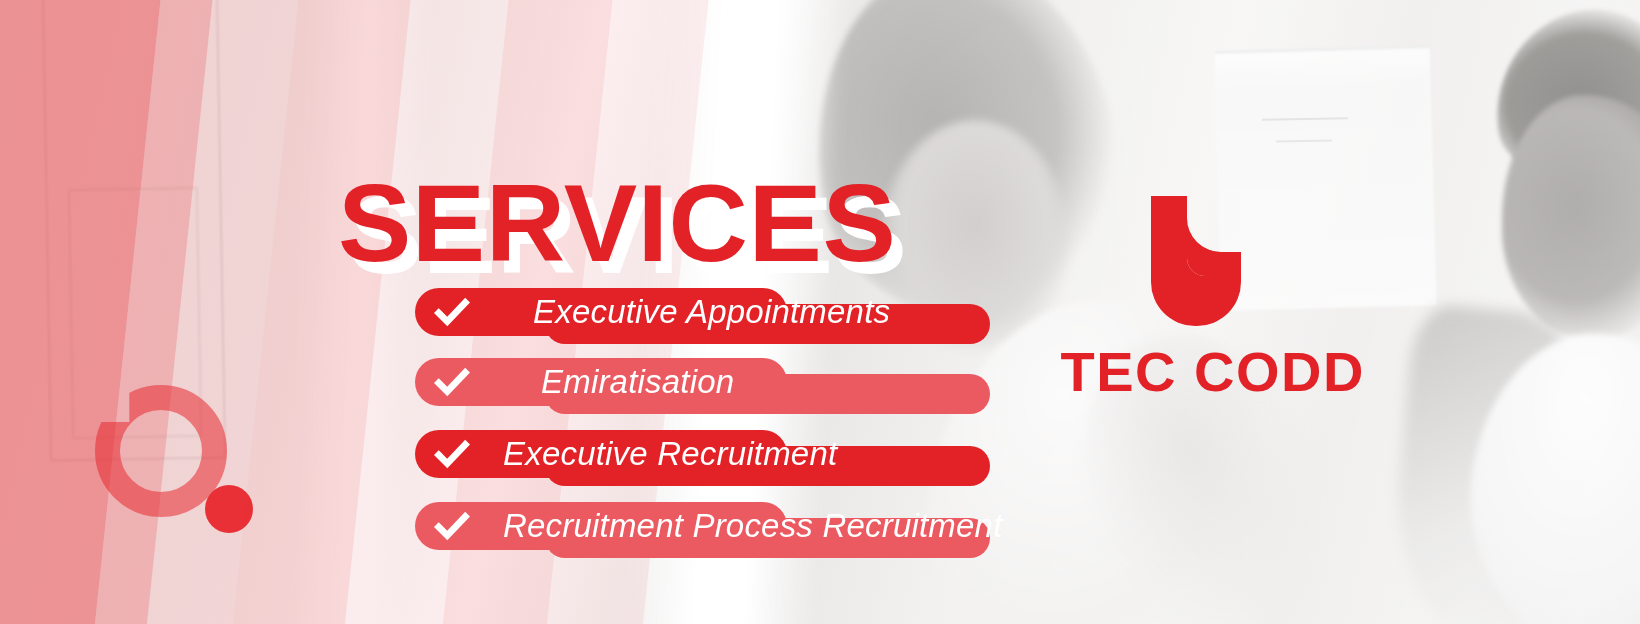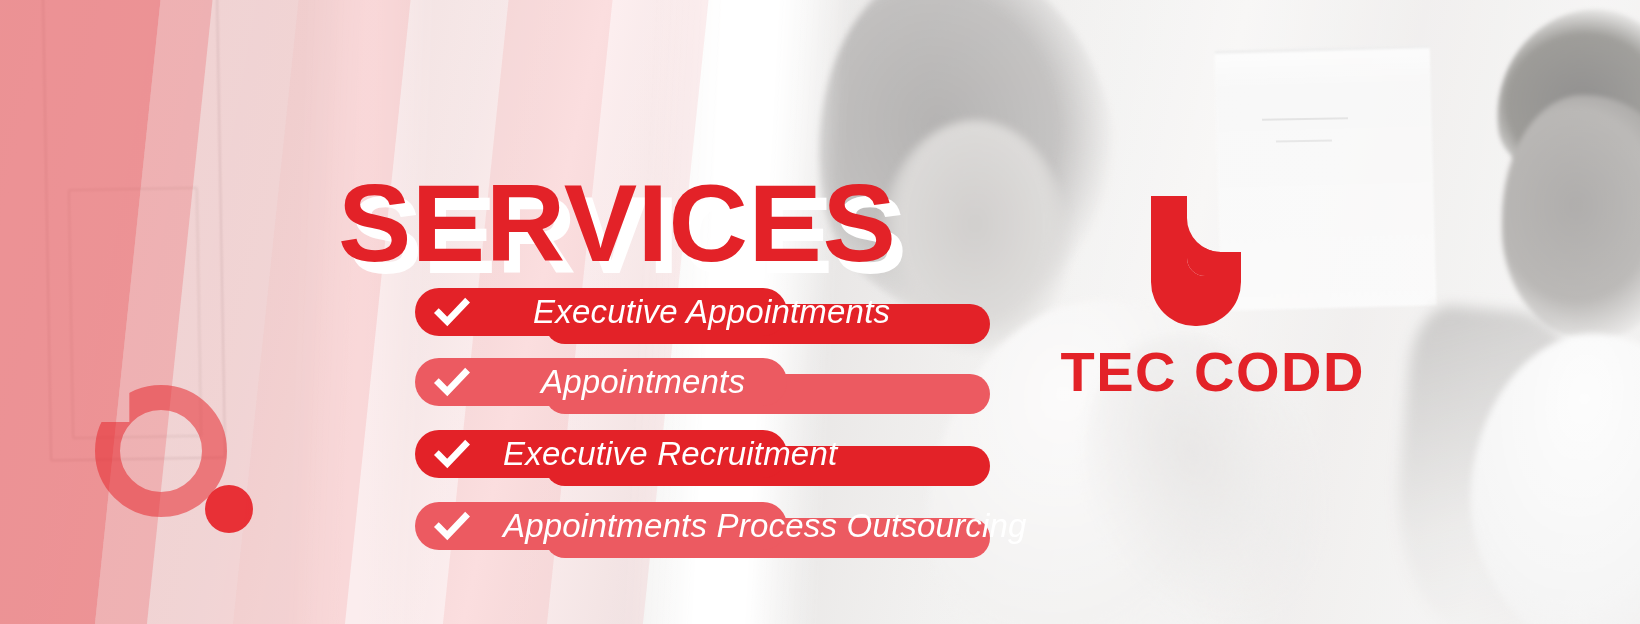--- a/index.html
+++ b/index.html
@@ -304,41 +304,41 @@
       <div class="pill-label">Executive Appointments</div>
     </div>
 
     <div class="pill-row r2 light">
       <div class="pill-back"></div>
       <div class="pill-front">
         <svg class="check" viewBox="0 0 40 40">
           <path d="M6 21 L15 30 L34 10" fill="none" stroke="#ffffff" stroke-width="7" stroke-linecap="square" stroke-linejoin="miter"></path>
         </svg>
       </div>
-      <div class="pill-label">Appointments</div>
+      <div class="pill-label">Emiratisation</div>
     </div>
 
     <div class="pill-row r3 solid">
       <div class="pill-back"></div>
       <div class="pill-front">
         <svg class="check" viewBox="0 0 40 40">
           <path d="M6 21 L15 30 L34 10" fill="none" stroke="#ffffff" stroke-width="7" stroke-linecap="square" stroke-linejoin="miter"></path>
         </svg>
       </div>
       <div class="pill-label">Executive Recruitment</div>
     </div>
 
     <div class="pill-row r4 light">
       <div class="pill-back"></div>
       <div class="pill-front">
         <svg class="check" viewBox="0 0 40 40">
           <path d="M6 21 L15 30 L34 10" fill="none" stroke="#ffffff" stroke-width="7" stroke-linecap="square" stroke-linejoin="miter"></path>
         </svg>
       </div>
-      <div class="pill-label">Appointments Process Outsourcing</div>
+      <div class="pill-label">Recruitment Process Recruitment</div>
     </div>
 
   </div>
 
   <div class="logo">
     <svg class="logo-mark" viewBox="0 0 130 130">
 
       <path d="M20 0 H56 V62 A18 18 0 0 0 74 80 H110 V86
                A44 44 0 0 1 66 130 H64
                A44 44 0 0 1 20 86 Z" fill="#E32228"></path>

